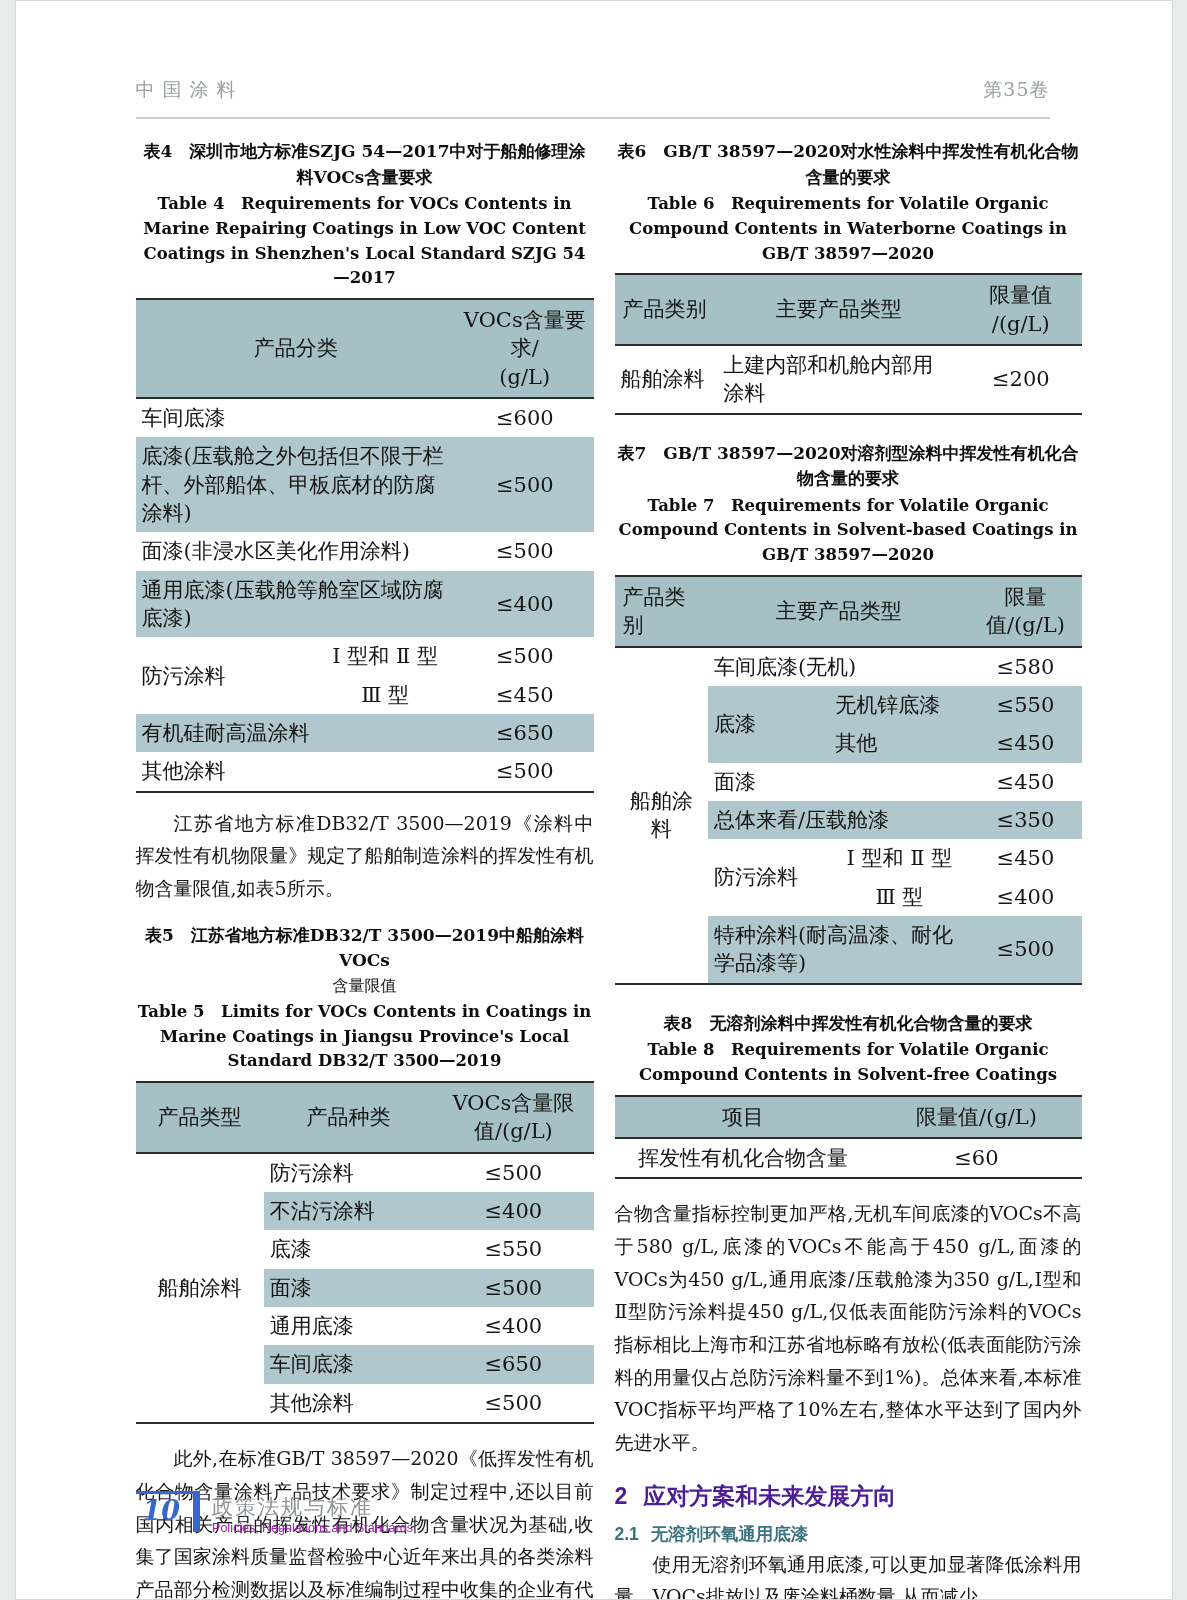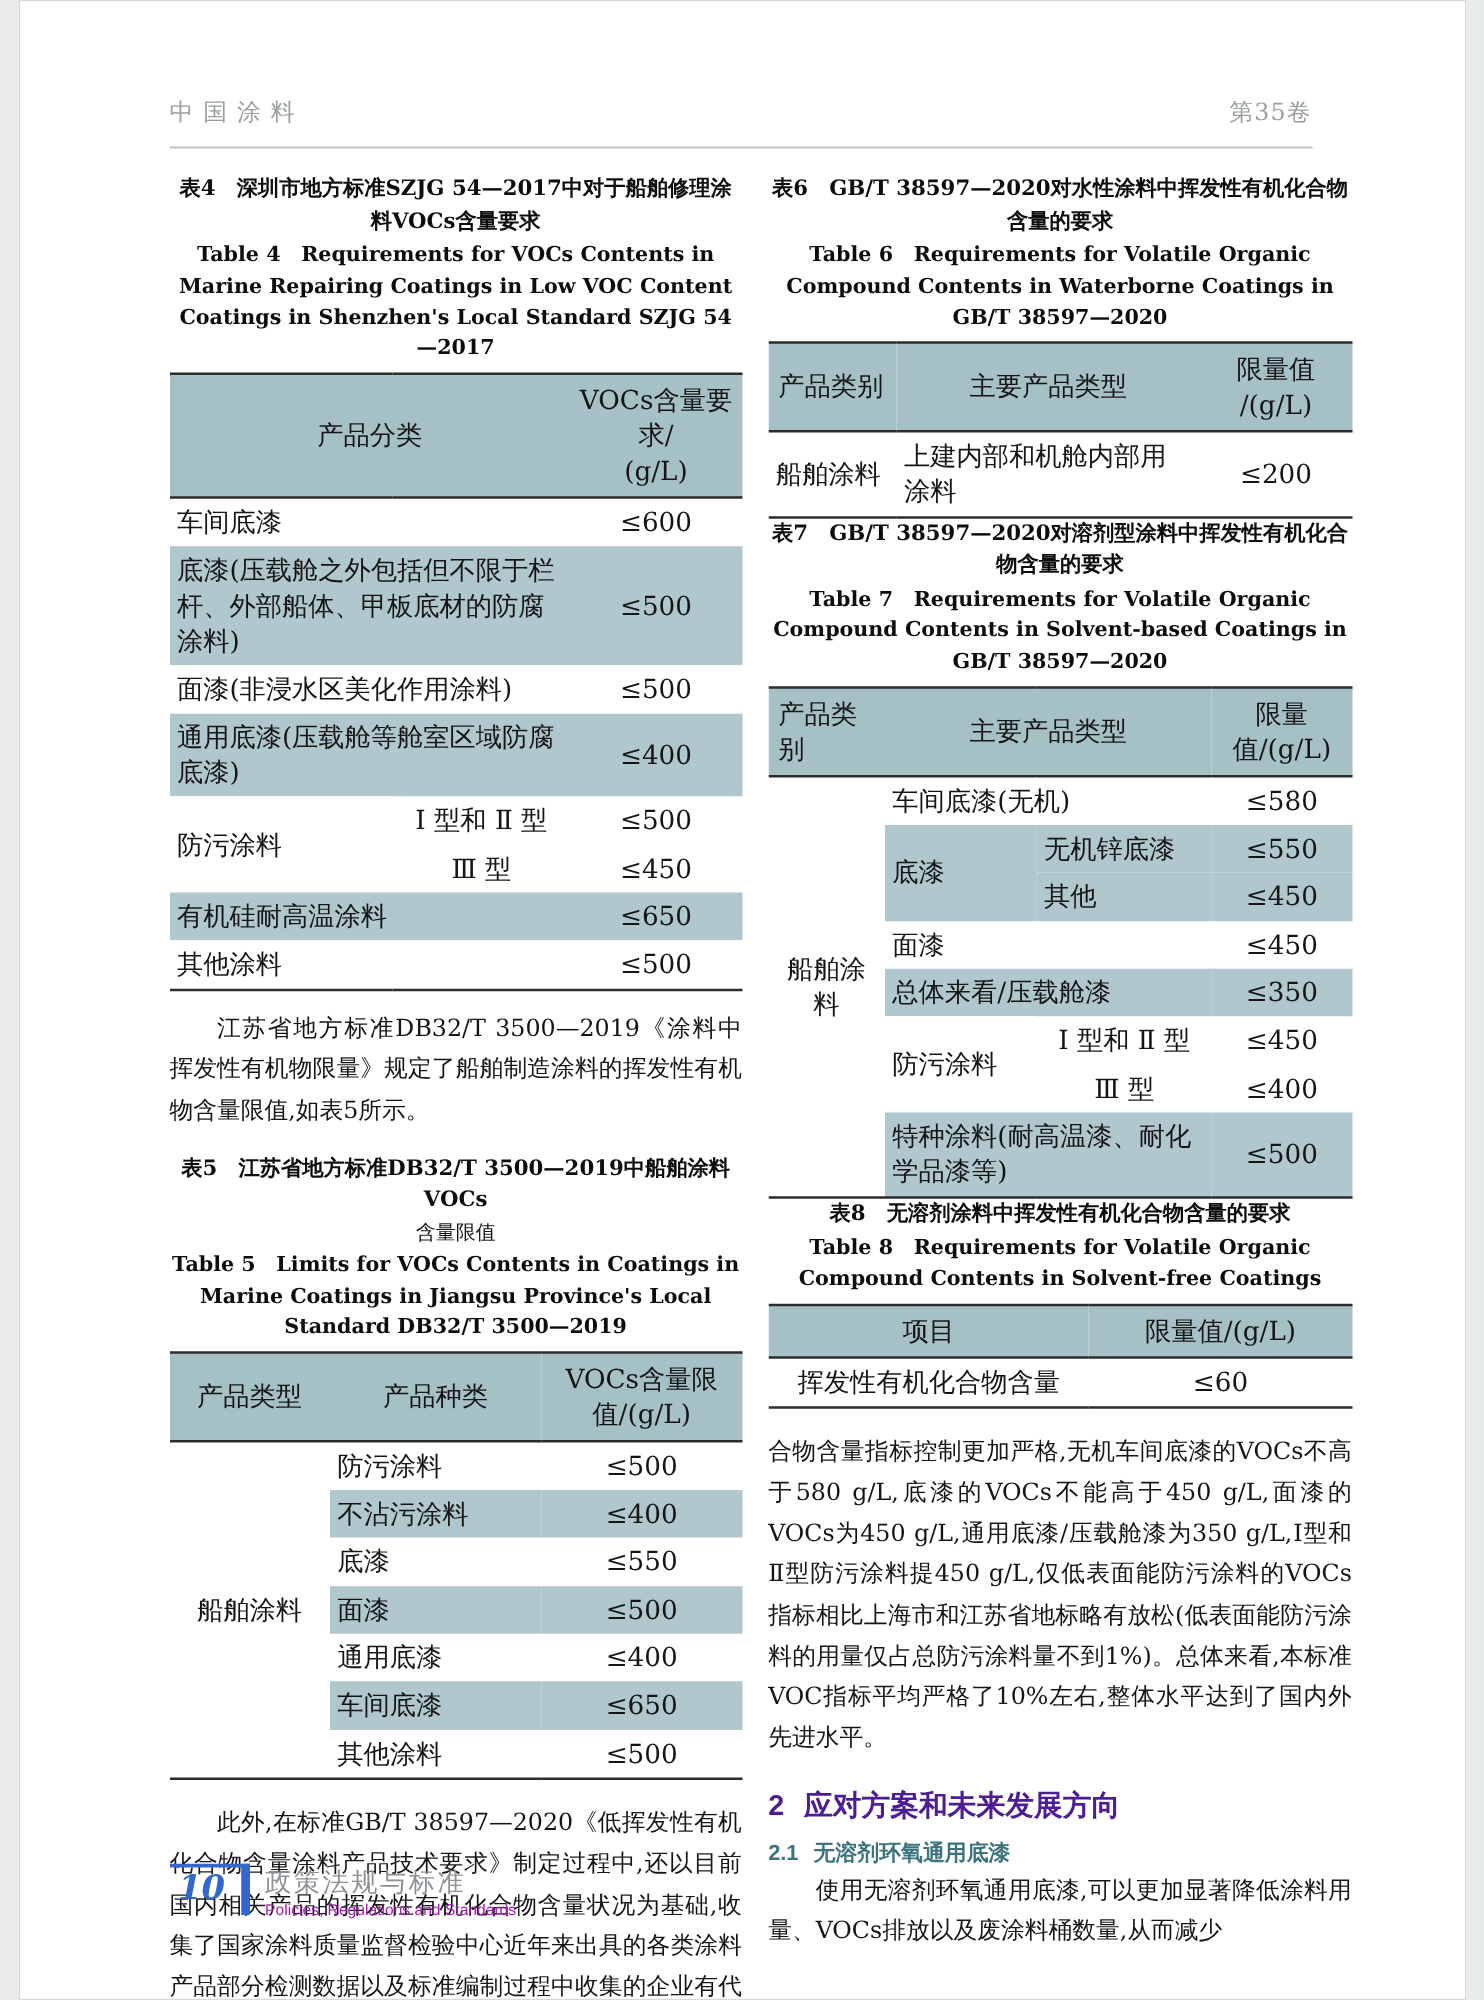--- a/index.html
+++ b/index.html
@@ -38,21 +38,21 @@
   td.cell-white { background:#fff !important; }
   td.shaded { background:#b0c8cd; }
   .lbl { text-align:left; }
   .ctr { text-align:center; }
   .val { text-align:center; }
 
   .para { font-size:19px; line-height:1.72; text-align:justify; margin:12px 0 0 0; }
   .indent { text-indent:2em; }
   .tight-top { margin-top:14px; }
 
-  .mt18 { margin-top:18px; } .mt26 { }
+  .mt18 { margin-top:18px; } .mt26 { margin-top:26px; }
 
   .h2 { font-family:"Liberation Sans", sans-serif; font-weight:bold; font-size:23px;
         color:#4c1d95; margin:22px 0 6px 0; }
   .h2 .sec-num { margin-right:16px; }
   .h3 { font-family:"Liberation Sans", sans-serif; font-weight:bold; font-size:17.5px;
         color:#3c737e; margin:10px 0 2px 0; }
   .h3 .sec-num { margin-right:12px; }
 
   .footer { position:absolute; left:120px; top:1490px; display:flex; align-items:flex-start; }
   .pagenum-box { border-top:3px solid #3568cf; border-right:7px solid #3568cf;

